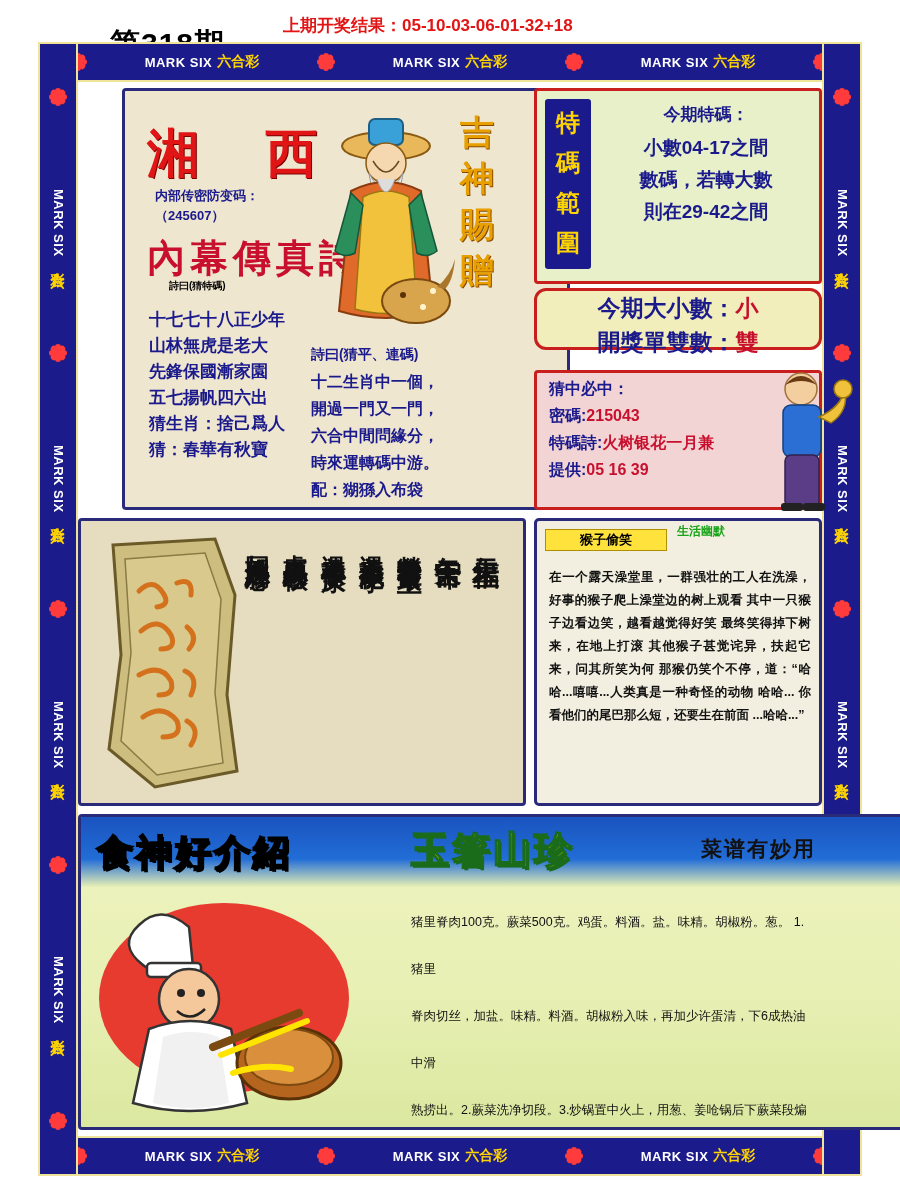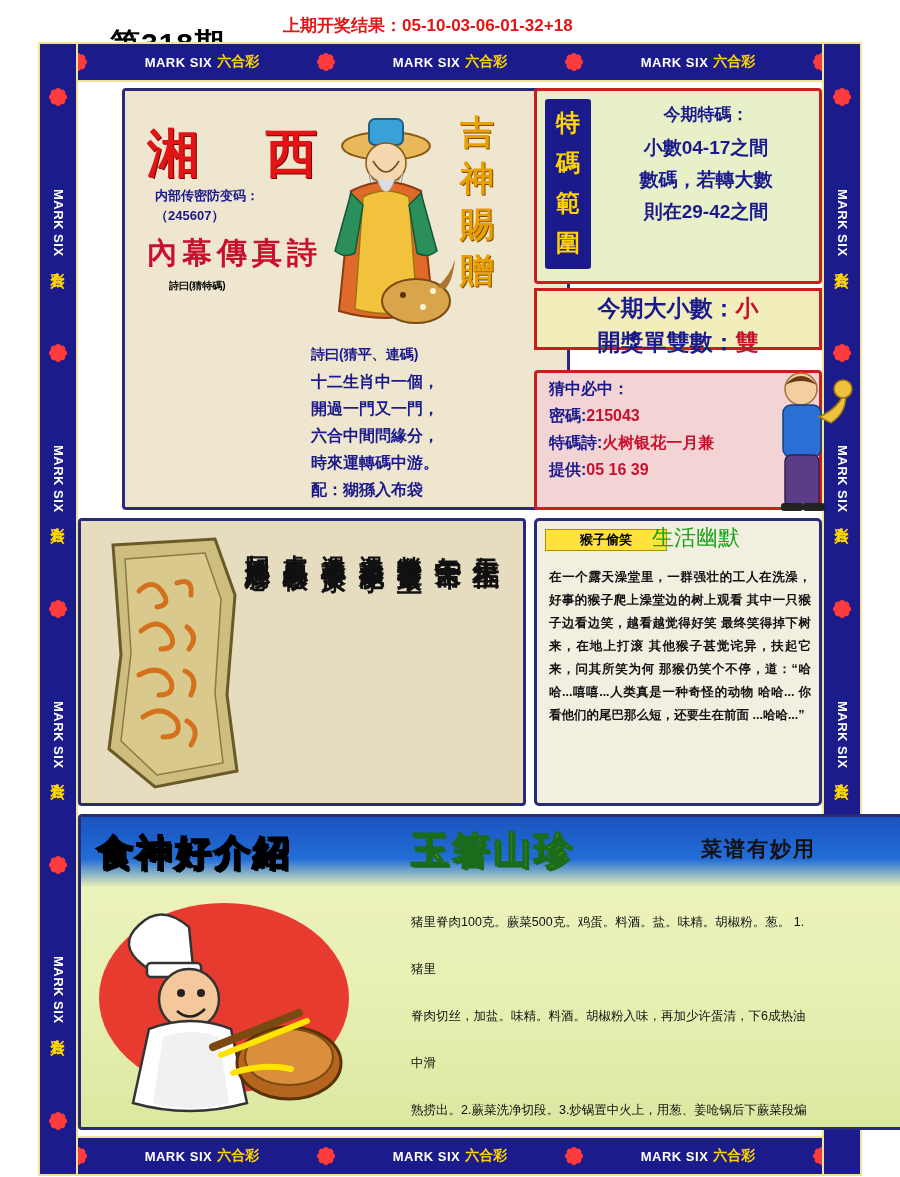--- a/index.html
+++ b/index.html
@@ -68,21 +68,21 @@
     background-image:linear-gradient(135deg,rgba(255,255,255,.35) 0 2px,transparent 2px 6px);
     margin-left:44px;
   }
   .xiangxi{
     position:absolute;left:22px;top:28px;font-size:52px;font-weight:bold;color:#e11515;
     letter-spacing:26px;text-shadow:1px 1px 0 #7a0000;
   }
   .code-label{position:absolute;left:30px;top:96px;font-size:13px;color:#1a1a8c;font-weight:bold;}
   .code-val{position:absolute;left:30px;top:116px;font-size:13px;color:#1a1a8c;font-weight:bold;}
   .neimu{
-    position:absolute;left:22px;top:142px;font-size:30px;font-weight:bold;color:#c8102e;letter-spacing:5px;
+    position:absolute;left:22px;top:142px;font-size:38px;font-weight:bold;color:#c8102e;letter-spacing:5px;
   }
   .shiyue{position:absolute;left:44px;top:188px;font-size:10px;color:#000;font-weight:bold;}
   .poem-left{position:absolute;left:24px;top:216px;font-size:17px;color:#1a1a8c;font-weight:bold;line-height:26px;}
   .poem-left div:nth-child(6),.poem-left div:nth-child(7){color:#1a1a8c;}
   .jishen{
     position:absolute;left:322px;top:18px;width:60px;font-size:34px;font-weight:bold;color:#e8a000;
     line-height:46px;text-align:center;text-shadow:1px 1px 0 #8a4b00;
   }
   .god{
     position:absolute;left:186px;top:10px;width:150px;height:260px;
@@ -100,21 +100,21 @@
     color:#ffd400;font-size:24px;font-weight:bold;text-align:center;line-height:40px;padding-top:4px;box-sizing:border-box;
     border-radius:3px;
   }
   .p2-body{position:absolute;left:62px;top:12px;width:214px;color:#1a1a8c;font-weight:bold;}
   .p2-body .t{font-size:17px;text-align:center;margin-bottom:6px;}
   .p2-body .l{font-size:19px;line-height:32px;text-align:center;}
 
   
   .p3{
     left:456px;top:200px;width:288px;height:62px;
-    background:#f2eebb;border:3px solid #c81e1e;border-radius:0;
+    background:#f2eebb;border:3px solid #c81e1e;border-radius:12px;
   }
   .p3 .row{font-size:23px;font-weight:bold;color:#1a1a8c;text-align:center;line-height:34px;}
   .p3 .row .v{color:#c8102e;}
 
   
   .p4{
     left:456px;top:282px;width:288px;height:140px;
     background:#f3d4d4;border:3px solid #c81e1e;border-radius:4px;
   }
   .p4 .line{font-size:16px;font-weight:bold;color:#1a1a8c;margin:6px 0 0 12px;}
@@ -136,21 +136,21 @@
 
   
   .p6{
     left:456px;top:430px;width:288px;height:288px;
     background:#f2efe0;border:3px solid #2a2a7a;border-radius:5px;
   }
   .monkey-tag{
     position:absolute;left:8px;top:8px;width:120px;height:20px;background:#ffe23c;border:1px solid #b09000;
     font-size:13px;font-weight:bold;color:#000;text-align:center;line-height:20px;
   }
-  .life-title{position:absolute;left:115px;top:2px;font-size:22px;font-weight:normal;color:#19a319;}
+  .life-title{position:absolute;left:140px;top:2px;font-size:12px;font-weight:bold;color:#19a319;}
   .joke{position:absolute;left:12px;top:45px;width:262px;font-size:12.5px;color:#111;line-height:23px;text-align:justify;font-weight:bold;}
 
   
   .p7{
     left:0;top:726px;width:856px;height:316px;
     background:linear-gradient(180deg,#eef3c0 0%,#e8f0b4 55%,#dbe8a0 100%);
     border:3px solid #2a2a7a;border-radius:4px;overflow:hidden;
   }
   .p7 .topband{position:absolute;left:0;top:0;width:100%;height:70px;background:linear-gradient(180deg,#0f4bbf 0%,#1766d8 60%,#e8f0b4 100%);opacity:.95;}
   .shishen{
@@ -338,20 +338,28 @@
 
   <div class="content">
 
     <div class="card p1">
       <div class="xiangxi">湘 西</div>
       <div class="code-label">内部传密防变码：</div>
       <div class="code-val">（245607）</div>
       <div class="neimu">內幕傳真詩</div>
       <div class="shiyue">詩曰(猜特碼)</div>
 
+      <div class="poem-left">
+        <div>十七七十八正少年</div>
+        <div>山林無虎是老大</div>
+        <div>先鋒保國漸家園</div>
+        <div>五七揚帆四六出</div>
+        <div>猜生肖：捨己爲人</div>
+        <div>猜：春華有秋寶</div>
+      </div>
 
       <svg class="god" viewBox="0 0 150 260">
         <ellipse cx="75" cy="45" rx="44" ry="14" fill="#e8b85a" stroke="#8a5a12" stroke-width="2"></ellipse>
         <rect x="58" y="18" width="34" height="26" rx="6" fill="#3aa0d8" stroke="#1d5f85" stroke-width="2"></rect>
         <circle cx="75" cy="62" r="20" fill="#f6d8b0" stroke="#8a5a12" stroke-width="1.5"></circle>
         <path d="M58 72 q17 34 34 0 q-5 34 -17 38 q-12 -4 -17 -38z" fill="#e9e9e9" stroke="#999" stroke-width="1"></path>
         <path d="M40 90 q35 -18 70 0 l12 120 q-47 14 -94 0z" fill="#e06a2a" stroke="#8a3c10" stroke-width="2"></path>
         <path d="M52 96 q23 -12 46 0 l8 112 q-31 9 -62 0z" fill="#f2c23c" stroke="#9a7610" stroke-width="1.5"></path>
         <path d="M40 92 l-16 58 q10 8 20 2 l8 -48z" fill="#2a8f5a" stroke="#14563a" stroke-width="1.5"></path>
         <path d="M110 92 l16 58 q-10 8 -20 2 l-8 -48z" fill="#2a8f5a" stroke="#14563a" stroke-width="1.5"></path>

